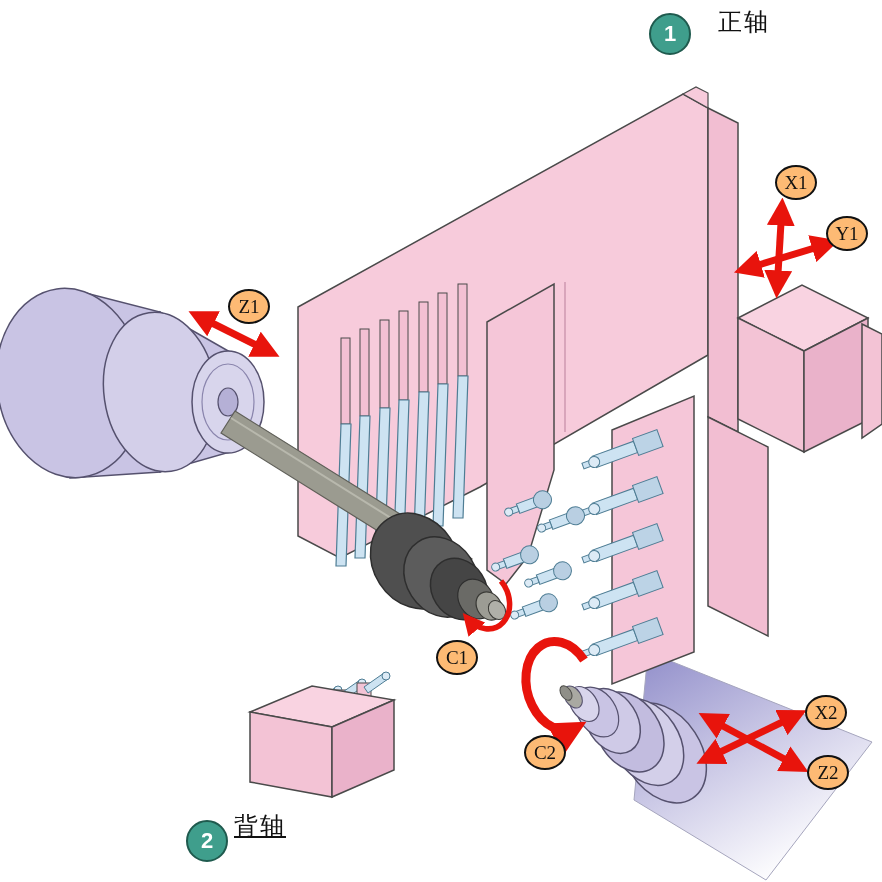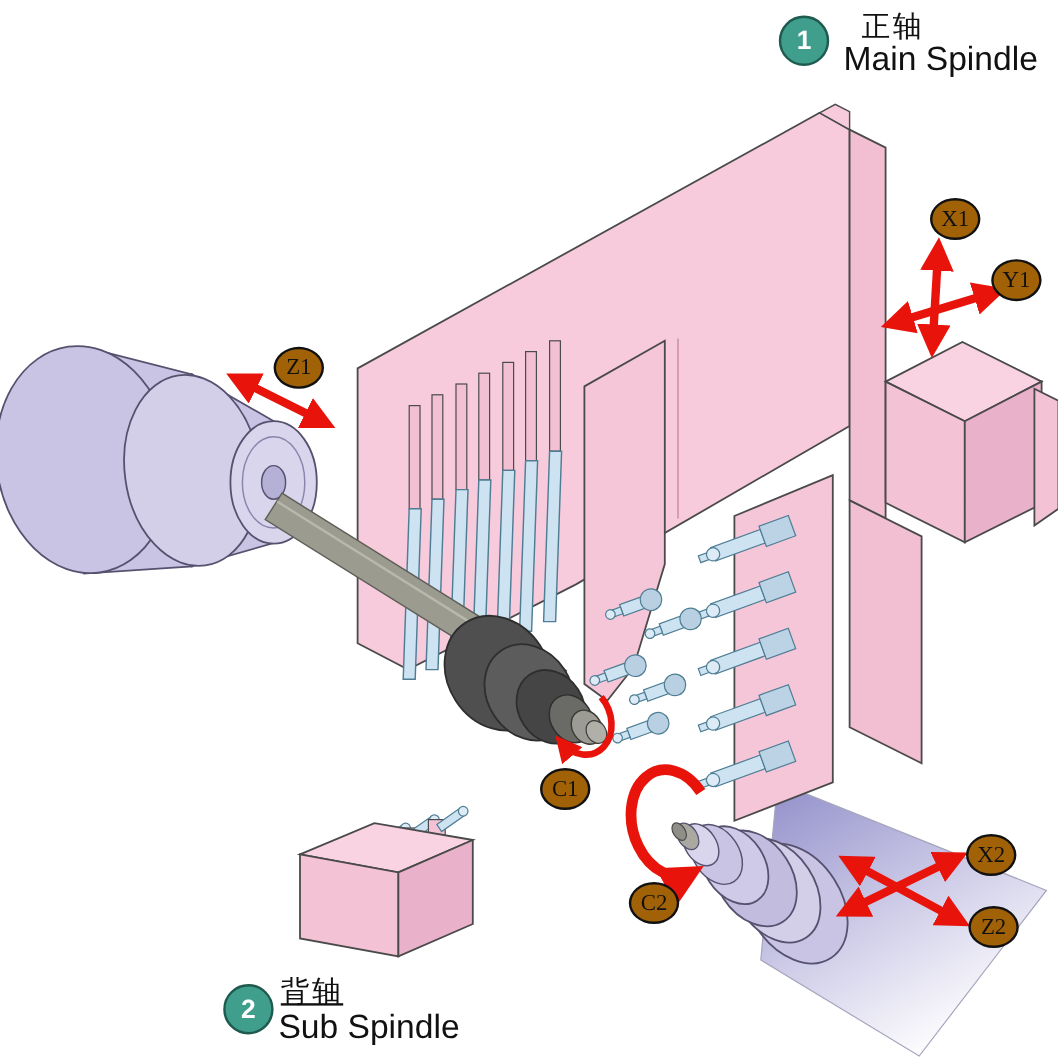--- a/index.html
+++ b/index.html
@@ -3,21 +3,21 @@
 <meta charset="utf-8">
 <style>
   html,body{margin:0;padding:0;background:#ffffff;}
   .stage{
     position:relative;width:882px;height:882px;background:#ffffff;
     font-family:"Liberation Sans",sans-serif;overflow:hidden;
   }
   .stage svg{position:absolute;left:0;top:0;}
   .axis-label{
     position:absolute;width:38px;height:31px;border:2px solid #111;
-    border-radius:50%;background:#a16207;display:flex;align-items:center;
+    border-radius:50%;background:#fdba74;display:flex;align-items:center;
     justify-content:center;font-family:"Liberation Serif",serif;
     font-size:19px;color:#111;z-index:5;
   }
   .badge{
     position:absolute;width:38px;height:38px;border-radius:50%;
     background:#3f9e8c;border:2px solid #1f5a4e;color:#fff;display:flex;
     align-items:center;justify-content:center;font-size:22px;font-weight:bold;z-index:5;
   }
   .legend-zh{position:absolute;font-size:24px;color:#111;letter-spacing:2px;z-index:5;}
   .legend-en{position:absolute;font-size:28px;color:#111;z-index:5;}
@@ -222,26 +222,24 @@
       <line x1="704" y1="760" x2="799" y2="714" stroke-width="7" marker-start="url(#ah)" marker-end="url(#ah)"></line>
       <line x1="706" y1="717" x2="801" y2="768" stroke-width="7" marker-start="url(#ah)" marker-end="url(#ah)"></line>
       <path d="M 501 581 A 21 26 -25 1 1 467 618" stroke-width="5.5" marker-end="url(#ah)"></path>
       <path d="M 584 660 A 33 45 -15 1 0 577 727" stroke-width="9" marker-end="url(#ah)"></path>
     </g>
   </svg>
 
   <div class="axis-label" style="left:228px;top:289px;">Z1</div>
   <div class="axis-label" style="left:775px;top:165px;">X1</div>
   <div class="axis-label" style="left:826px;top:216px;">Y1</div>
-  <div class="axis-label" style="left:450px;top:640px;">C1</div>
+  <div class="axis-label" style="left:436px;top:640px;">C1</div>
   <div class="axis-label" style="left:524px;top:735px;">C2</div>
   <div class="axis-label" style="left:805px;top:695px;">X2</div>
   <div class="axis-label" style="left:807px;top:755px;">Z2</div>
 
   <div class="badge" style="left:649px;top:13px;">1</div>
   <div class="legend-zh" style="left:703px;top:6px;margin-left:15px;">正轴</div>
-  <div class="legend-en" style="left:703px;top:33px;">Main Spindle</div>
 
   <div class="badge" style="left:186px;top:820px;">2</div>
   <div class="legend-zh" style="left:234px;top:810px;text-decoration:underline;">背轴</div>
-  <div class="legend-en" style="left:232px;top:840px;">Sub Spindle</div>
 
 </div>
 
 </body></html>

